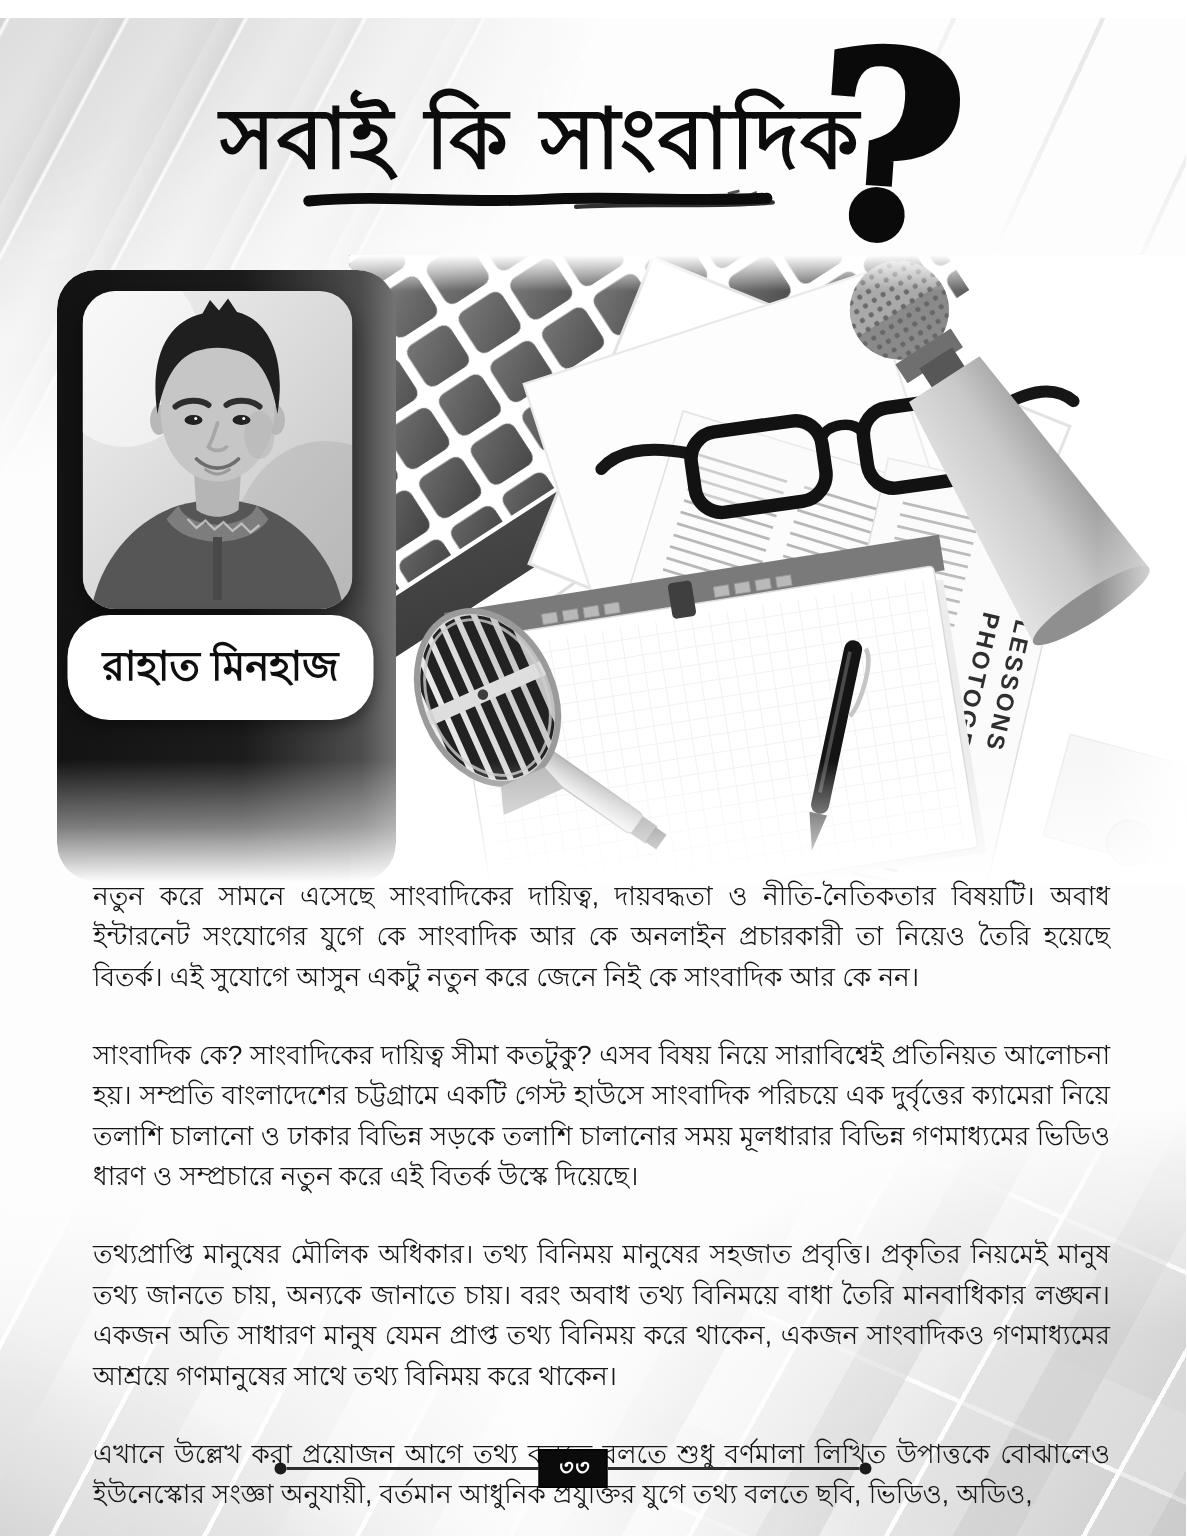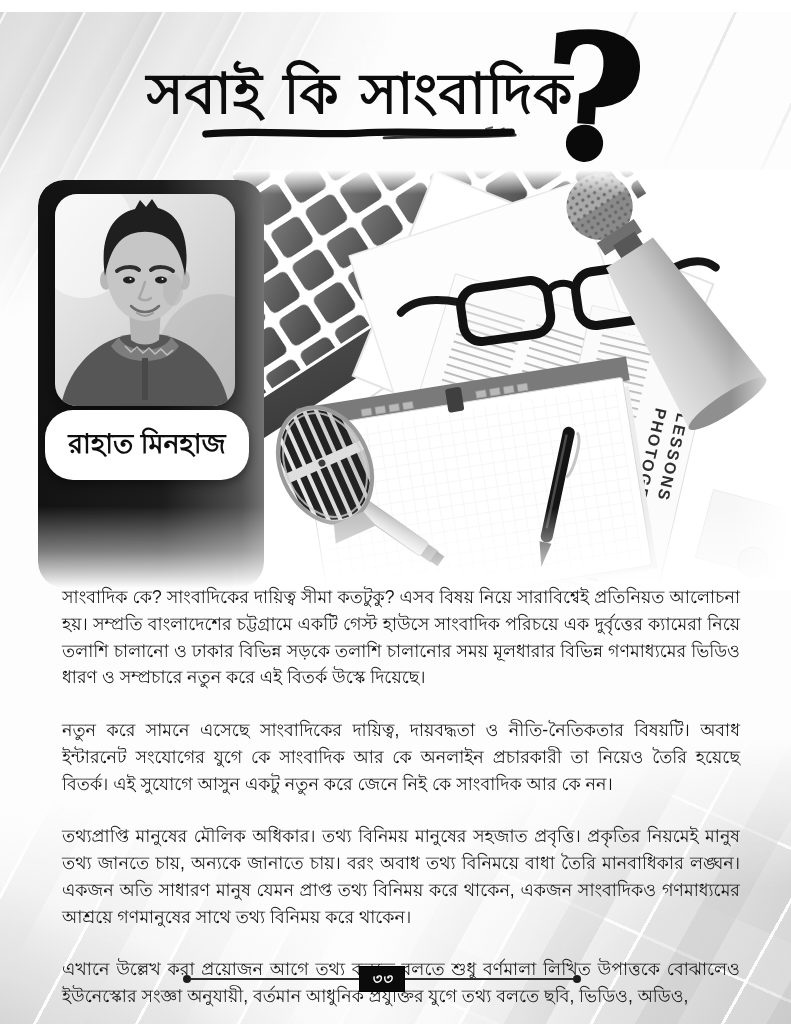--- a/index.html
+++ b/index.html
@@ -307,22 +307,22 @@
         <path d="M76,112 C84,120 96,120 104,112" stroke="#6d6d6d" stroke-width="2.5" fill="none" stroke-linecap="round"></path>
         <path d="M82,119 C88,123 92,123 98,119" stroke="#9a9a9a" stroke-width="2" fill="none" stroke-linecap="round"></path>
       </svg>
     </div>
     <div class="author-nameplate">
       <span>রাহাত মিনহাজ</span>
     </div>
   </div>
 
   <main class="article-body">
+    <p>নতুন করে সামনে এসেছে সাংবাদিকের দায়িত্ব, দায়বদ্ধতা ও নীতি-নৈতিকতার বিষয়টি। অবাধ ইন্টারনেট সংযোগের যুগে কে সাংবাদিক আর কে অনলাইন প্রচারকারী তা নিয়েও তৈরি হয়েছে বিতর্ক। এই সুযোগে আসুন একটু নতুন করে জেনে নিই কে সাংবাদিক আর কে নন।</p>
     <p>সাংবাদিক কে? সাংবাদিকের দায়িত্ব সীমা কতটুকু? এসব বিষয় নিয়ে সারাবিশ্বেই প্রতিনিয়ত আলোচনা হয়। সম্প্রতি বাংলাদেশের চট্টগ্রামে একটি গেস্ট হাউসে সাংবাদিক পরিচয়ে এক দুর্বৃত্তের ক্যামেরা নিয়ে তলাশি চালানো ও ঢাকার বিভিন্ন সড়কে তলাশি চালানোর সময় মূলধারার বিভিন্ন গণমাধ্যমের ভিডিও ধারণ ও সম্প্রচারে নতুন করে এই বিতর্ক উস্কে দিয়েছে।</p>
-    <p>নতুন করে সামনে এসেছে সাংবাদিকের দায়িত্ব, দায়বদ্ধতা ও নীতি-নৈতিকতার বিষয়টি। অবাধ ইন্টারনেট সংযোগের যুগে কে সাংবাদিক আর কে অনলাইন প্রচারকারী তা নিয়েও তৈরি হয়েছে বিতর্ক। এই সুযোগে আসুন একটু নতুন করে জেনে নিই কে সাংবাদিক আর কে নন।</p>
     <p>তথ্যপ্রাপ্তি মানুষের মৌলিক অধিকার। তথ্য বিনিময় মানুষের সহজাত প্রবৃত্তি। প্রকৃতির নিয়মেই মানুষ তথ্য জানতে চায়, অন্যকে জানাতে চায়। বরং অবাধ তথ্য বিনিময়ে বাধা তৈরি মানবাধিকার লঙ্ঘন। একজন অতি সাধারণ মানুষ যেমন প্রাপ্ত তথ্য বিনিময় করে থাকেন, একজন সাংবাদিকও গণমাধ্যমের আশ্রয়ে গণমানুষের সাথে তথ্য বিনিময় করে থাকেন।</p>
     <p>এখানে উল্লেখ করা প্রয়োজন আগে তথ্য বলতে বলতে শুধু বর্ণমালা লিখিত উপাত্তকে বোঝালেও ইউনেস্কোর সংজ্ঞা অনুযায়ী, বর্তমান আধুনিক প্রযুক্তির যুগে তথ্য বলতে ছবি, ভিডিও, অডিও,</p>
   </main>
 
   <footer class="page-footer">
     <span class="footer-dot"></span>
     <span class="footer-rule"></span>
     <span class="page-number">৩৩</span>
     <span class="footer-rule"></span>
     <span class="footer-dot"></span>

